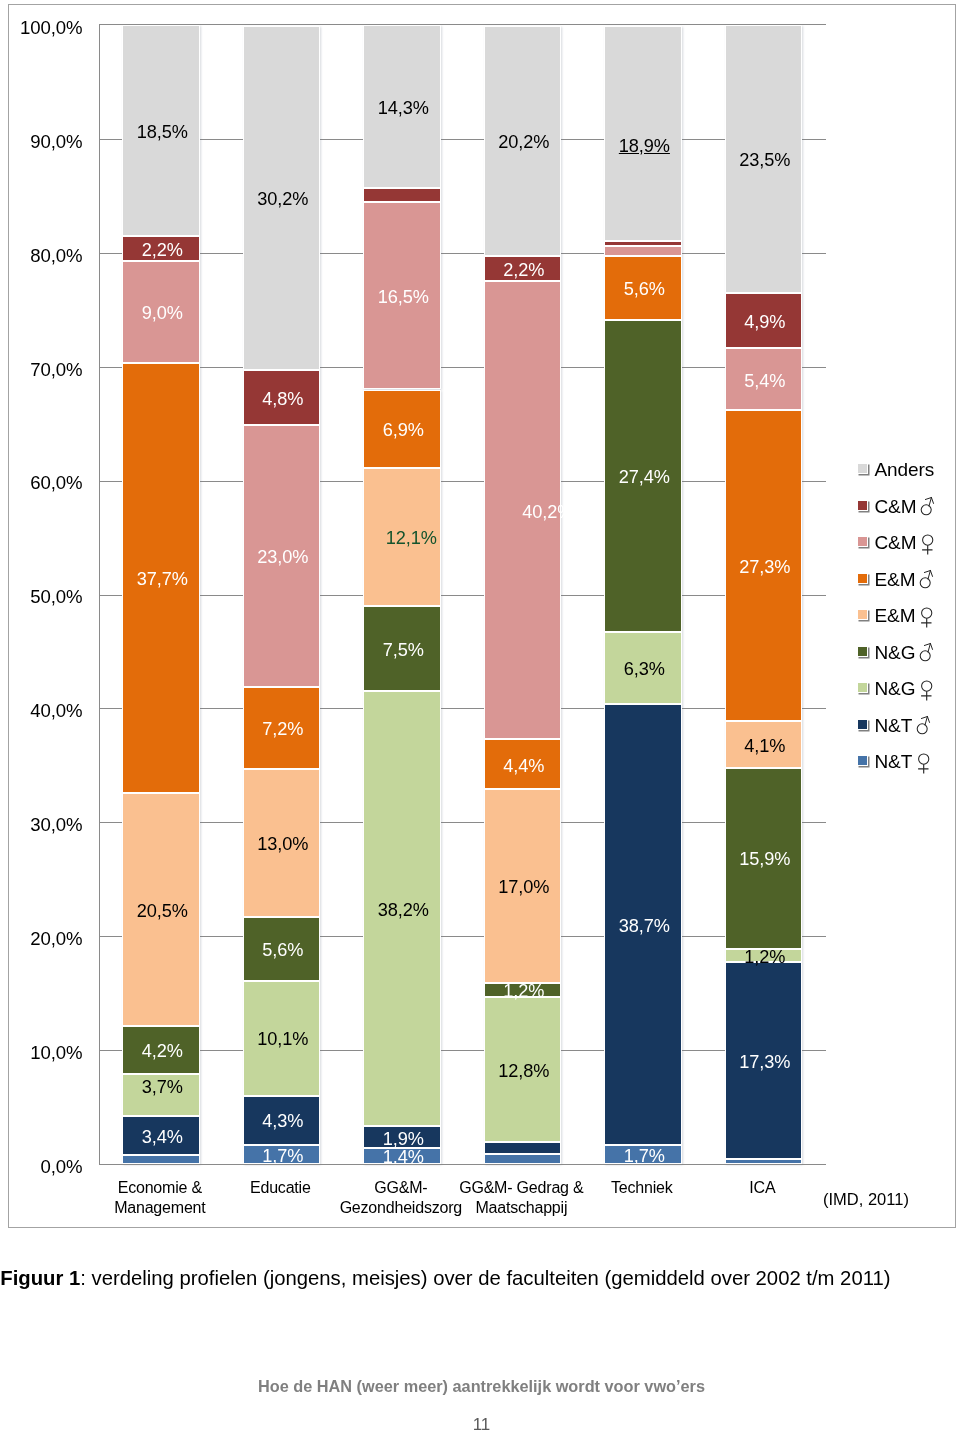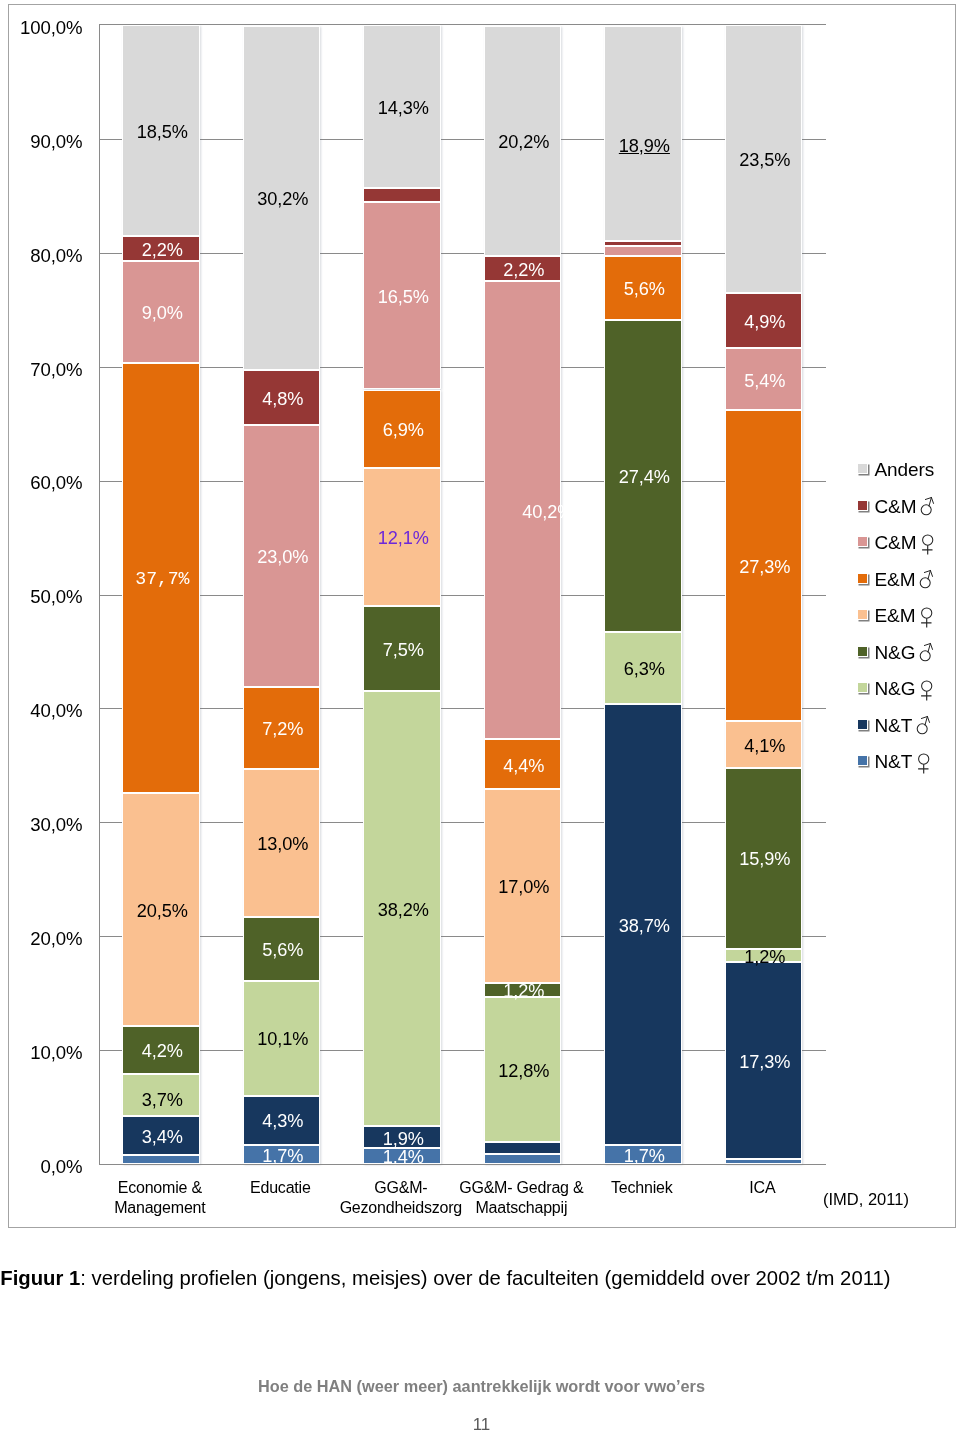--- a/index.html
+++ b/index.html
@@ -101,24 +101,24 @@
           <div class="seg" style="bottom: 47.838px; height: 42.143px; background: rgb(195, 214, 155);"></div>
           <div class="seg" style="bottom: 89.981px; height: 47.838px; background: rgb(79, 98, 40);"></div>
           <div class="seg" style="bottom: 137.819px; height: 233.495px; background: rgb(250, 192, 144);"></div>
           <div class="seg" style="bottom: 371.314px; height: 429.403px; background: rgb(227, 108, 10);"></div>
           <div class="seg" style="bottom: 800.717px; height: 102.51px; background: rgb(217, 150, 148);"></div>
           <div class="seg" style="bottom: 903.227px; height: 25.058px; background: rgb(149, 55, 53);"></div>
           <div class="seg" style="bottom: 928.285px; height: 210.715px; background: rgb(217, 217, 217);"></div>
         </div>
         <div class="bar lab-layer" style="left: 22.9px; width: 77.4px; top: 0px; height: 1139px;">
           <div class="seglab" style="bottom: 17.975px; color: rgb(255, 255, 255);">3,4%</div>
-          <div class="seglab" style="bottom: 55px; color: rgb(0, 0, 0);">3,7%</div>
+          <div class="seglab" style="bottom: 68px; color: rgb(0, 0, 0);">3,7%</div>
           <div class="seglab" style="bottom: 103.4px; color: rgb(255, 255, 255);">4,2%</div>
           <div class="seglab" style="bottom: 244.066px; color: rgb(0, 0, 0);">20,5%</div>
-          <div class="seglab" style="bottom: 575.515px; color: rgb(255, 255, 255); font-family: Liberation Mono, monospace;">37,7%</div>
+          <div class="seglab" style="bottom: 575.515px; color: rgb(255, 255, 255);">37,7%</div>
           <div class="seglab" style="bottom: 841.472px; color: rgb(255, 255, 255);">9,0%</div>
           <div class="seglab" style="bottom: 905.256px; color: rgb(255, 255, 255);">2,2%</div>
           <div class="seglab" style="bottom: 1023.14px; color: rgb(0, 0, 0);">18,5%</div>
         </div>
         <div class="bar" style="left: 143.4px; width: 77.4px; top: 0px; height: 1139px;">
           <div class="seg" style="bottom: 0px; height: 19.363px; background: rgb(69, 115, 168);"></div>
           <div class="seg" style="bottom: 19.363px; height: 48.977px; background: rgb(23, 55, 94);"></div>
           <div class="seg" style="bottom: 68.34px; height: 115.039px; background: rgb(195, 214, 155);"></div>
           <div class="seg" style="bottom: 183.379px; height: 63.784px; background: rgb(79, 98, 40);"></div>
           <div class="seg" style="bottom: 247.163px; height: 148.07px; background: rgb(250, 192, 144);"></div>
@@ -147,21 +147,21 @@
           <div class="seg" style="bottom: 695.929px; height: 78.591px; background: rgb(227, 108, 10);"></div>
           <div class="seg" style="bottom: 774.52px; height: 187.935px; background: rgb(217, 150, 148);"></div>
           <div class="seg" style="bottom: 962.455px; height: 13.668px; background: rgb(149, 55, 53);"></div>
           <div class="seg" style="bottom: 976.123px; height: 162.877px; background: rgb(217, 217, 217);"></div>
         </div>
         <div class="bar lab-layer" style="left: 263.9px; width: 77.4px; top: 0px; height: 1139px;">
           <div class="seglab" style="bottom: -2.527px; color: rgb(255, 255, 255);">1,4%</div>
           <div class="seglab" style="bottom: 16.2665px; color: rgb(255, 255, 255);">1,9%</div>
           <div class="seglab" style="bottom: 244.636px; color: rgb(0, 0, 0);">38,2%</div>
           <div class="seglab" style="bottom: 504.897px; color: rgb(255, 255, 255);">7,5%</div>
-          <div class="seglab" style="bottom: 616.519px; color: #6d28d9;">12,1%</div>
+          <div class="seglab" style="bottom: 616.519px; color: #14532d; padding-left: 8px;">12,1%</div>
           <div class="seglab" style="bottom: 724.725px; color: rgb(255, 255, 255);">6,9%</div>
           <div class="seglab" style="bottom: 857.987px; color: rgb(255, 255, 255);">16,5%</div>
           <div class="seglab" style="bottom: 1047.06px; color: rgb(0, 0, 0);">14,3%</div>
         </div>
         <div class="bar" style="left: 384.4px; width: 77.4px; top: 0px; height: 1139px;">
           <div class="seg" style="bottom: 0px; height: 10.251px; background: rgb(69, 115, 168);"></div>
           <div class="seg" style="bottom: 10.251px; height: 11.39px; background: rgb(23, 55, 94);"></div>
           <div class="seg" style="bottom: 21.641px; height: 145.792px; background: rgb(195, 214, 155);"></div>
           <div class="seg" style="bottom: 167.433px; height: 13.668px; background: rgb(79, 98, 40);"></div>
           <div class="seg" style="bottom: 181.101px; height: 193.63px; background: rgb(250, 192, 144);"></div>

